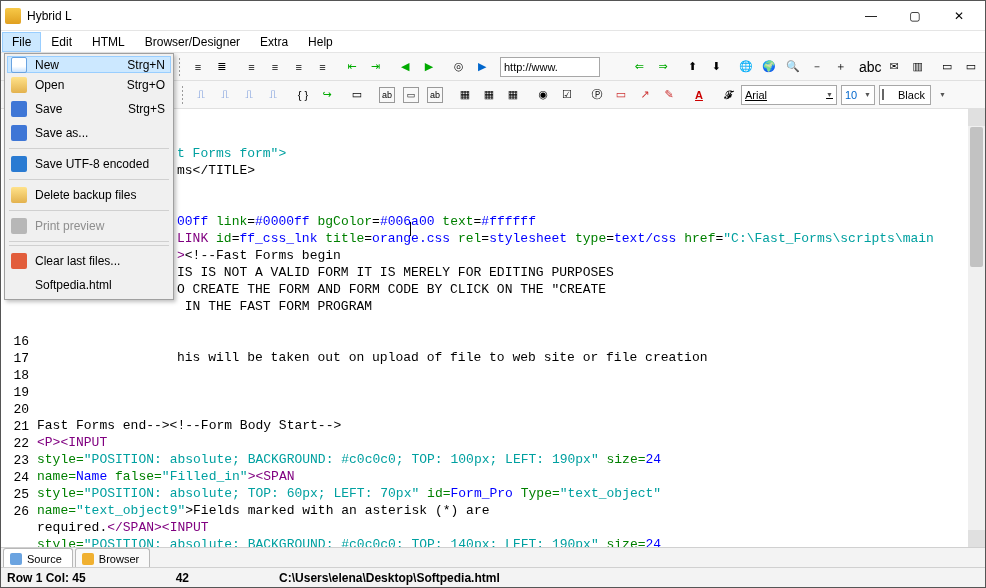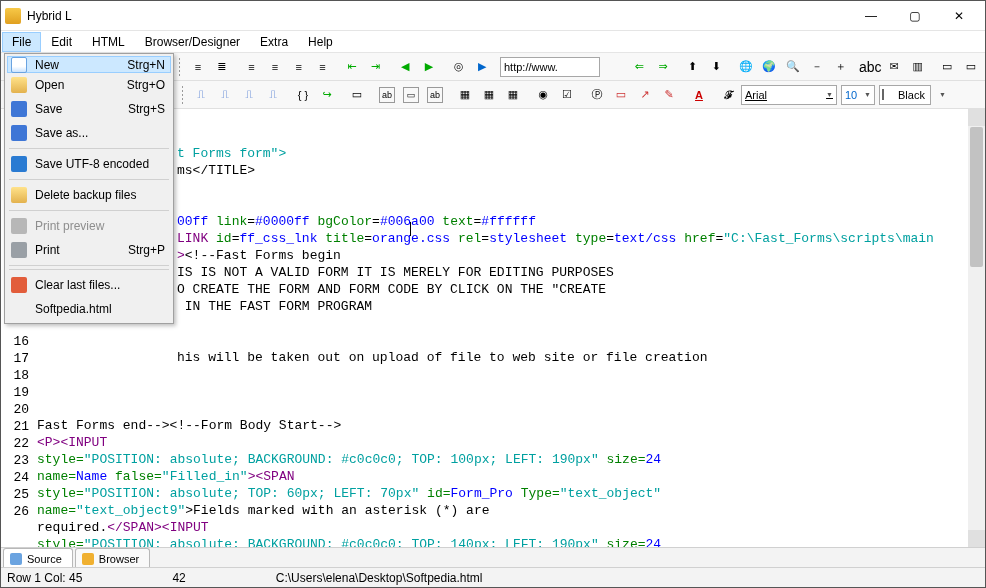--- a/index.html
+++ b/index.html
@@ -185,21 +185,21 @@
   .btab.sel{background:#fff;font-weight:normal;}
   .bico{width:12px;height:12px;border-radius:2px;}
   
   .statusbar{
     position:absolute;left:0;right:0;bottom:0;height:20px;
     background:#f3f3f3;border-top:1px solid #d0d0d0;
     display:flex;align-items:center;
     font-size:12px;color:#000;
     padding:0 6px;
   }
-  .statusbar .cell{padding-right:90px;}
+  .statusbar .cell{padding-right:90px;font-weight:bold;}
   
   .i-new{background:linear-gradient(#fff 60%,#c9e3ff);border:1px solid #6aa3e0;}
   .i-open{background:linear-gradient(#ffe28a,#e3b24e);}
   .i-save{background:#3e76d6;}
   .i-saveas{background:#3e76d6;}
   .i-ascii{background:#4aa0e0;}
   .i-utf8{background:#2a7bd2;}
   .i-del{background:linear-gradient(#ffe28a,#e3b24e);}
   .i-printprev{background:#b7b7b7;}
   .i-print{background:#9aa0a6;}
@@ -470,25 +470,20 @@
   <div class="ddsep"></div>
   <div class="ddi">
     <span class="ic i-del"></span>
     <span class="lbl">Delete backup files</span>
   </div>
   <div class="ddsep"></div>
   <div class="ddi gray">
     <span class="ic i-printprev"></span>
     <span class="lbl">Print preview</span>
   </div>
-  <div class="ddi">
-    <span class="ic i-print"></span>
-    <span class="lbl">Print</span>
-    <span class="sc">Strg+P</span>
-  </div>
   <div class="ddsep"></div>
   <div class="ddsep"></div>
   <div class="ddi">
     <span class="ic i-clear"></span>
     <span class="lbl">Clear last files...</span>
   </div>
   <div class="ddi">
     <span class="ic"></span>
     <span class="lbl">Softpedia.html</span>
   </div>

